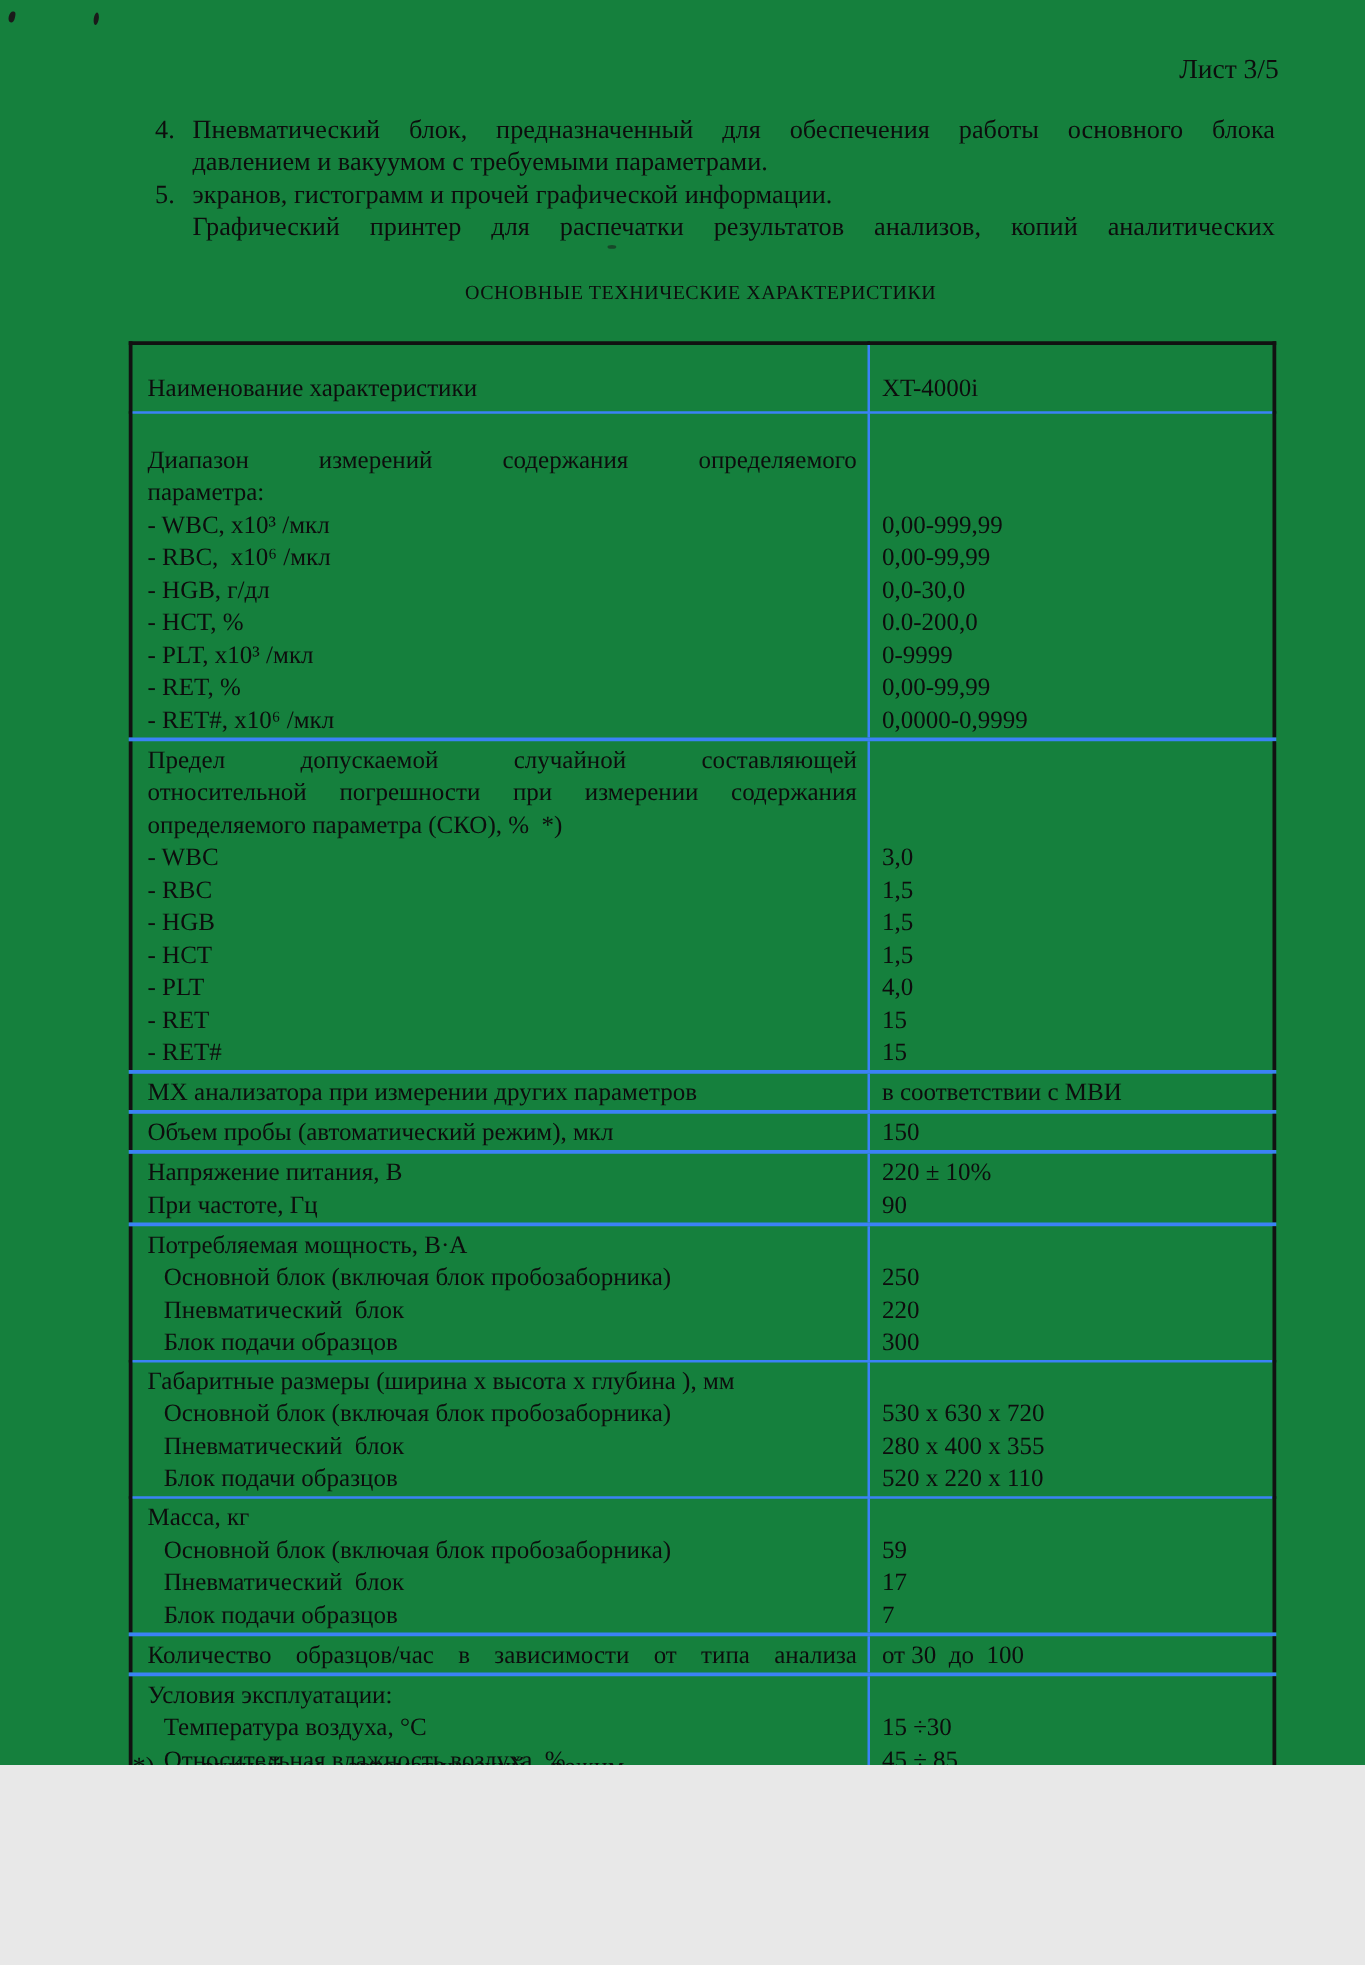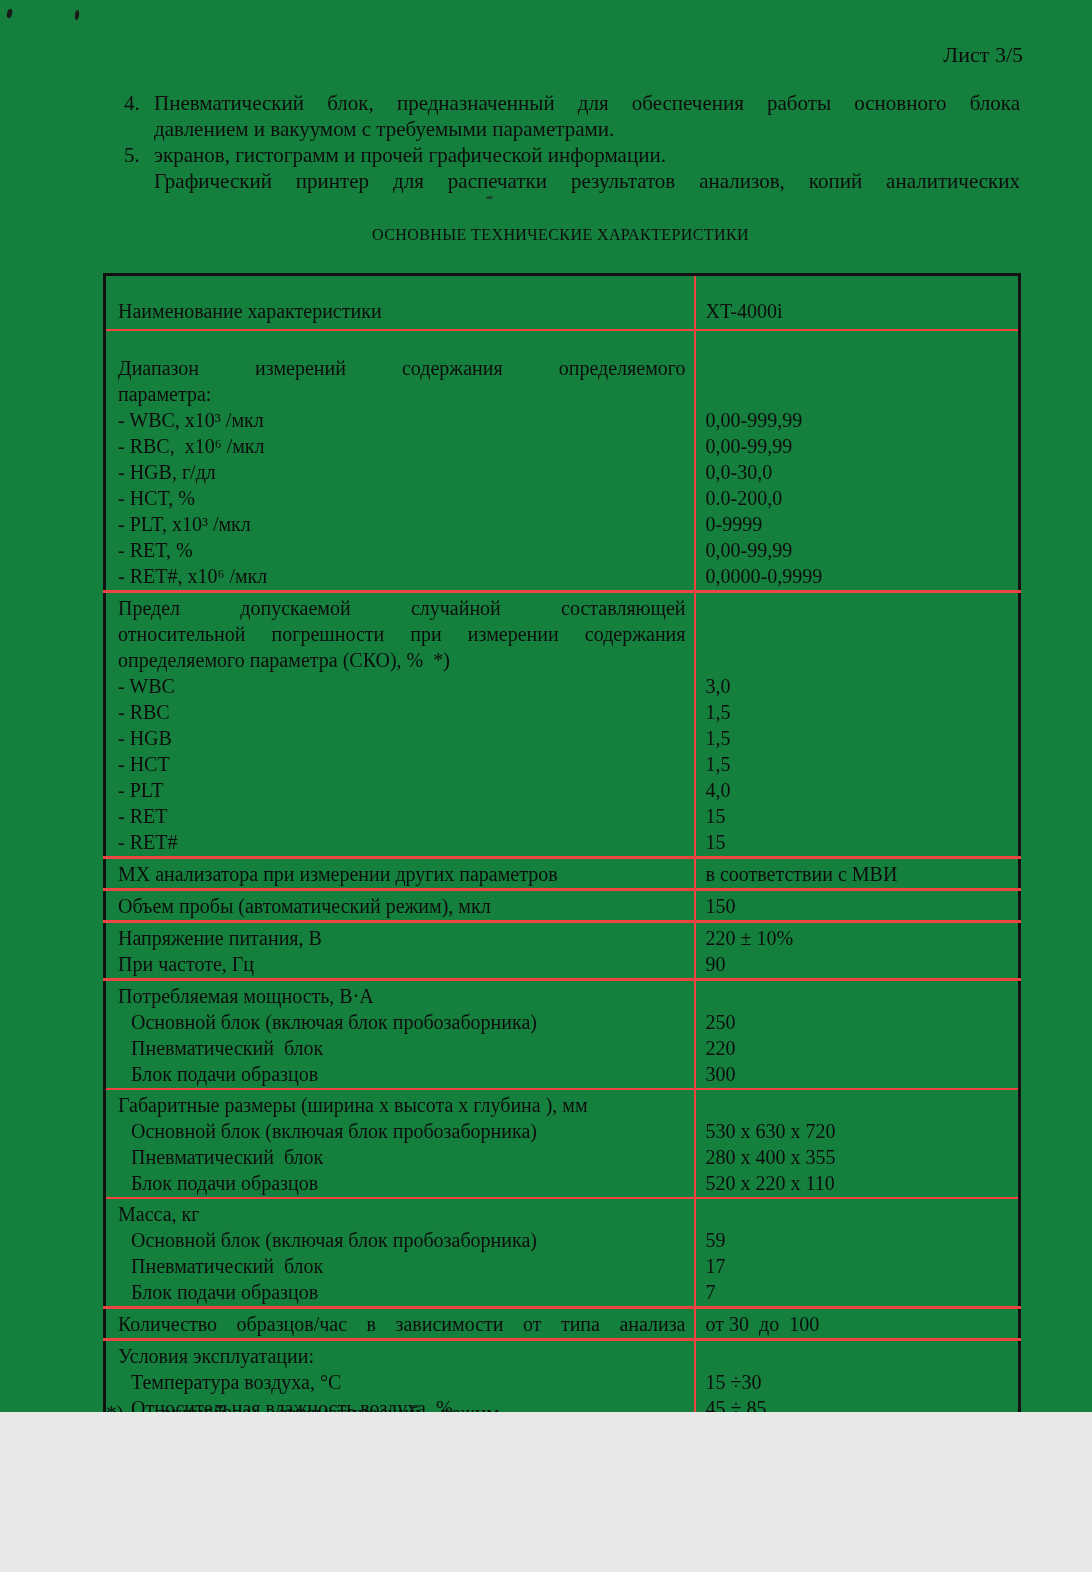--- a/index.html
+++ b/index.html
@@ -35,21 +35,21 @@
     position:absolute; left:103px; top:222px; width:915px;
     text-align:center; font-size:16px; letter-spacing:.4px; line-height:26px;
   }
 
   table.specs {
     position:absolute; left:103px; top:273px; width:915px;
     border-collapse:collapse; table-layout:fixed;
     font-size:20px; border:3px solid #111;
   }
   table.specs td {
-    border:2px solid #ef4444;
+    border:2px solid #3b82f6;
     vertical-align:top;
     padding:2px 8px 1px 12px;
     overflow:hidden;
   }
   table.specs td.c2 { padding-left:10px;margin-left:14px; }
   tr.hdr td { height:46px; vertical-align:bottom; padding-bottom:5px; }
 
   .ind { padding-left:13px; }
 
   tr[data-rowid="range"] td { padding-top:24px; }

